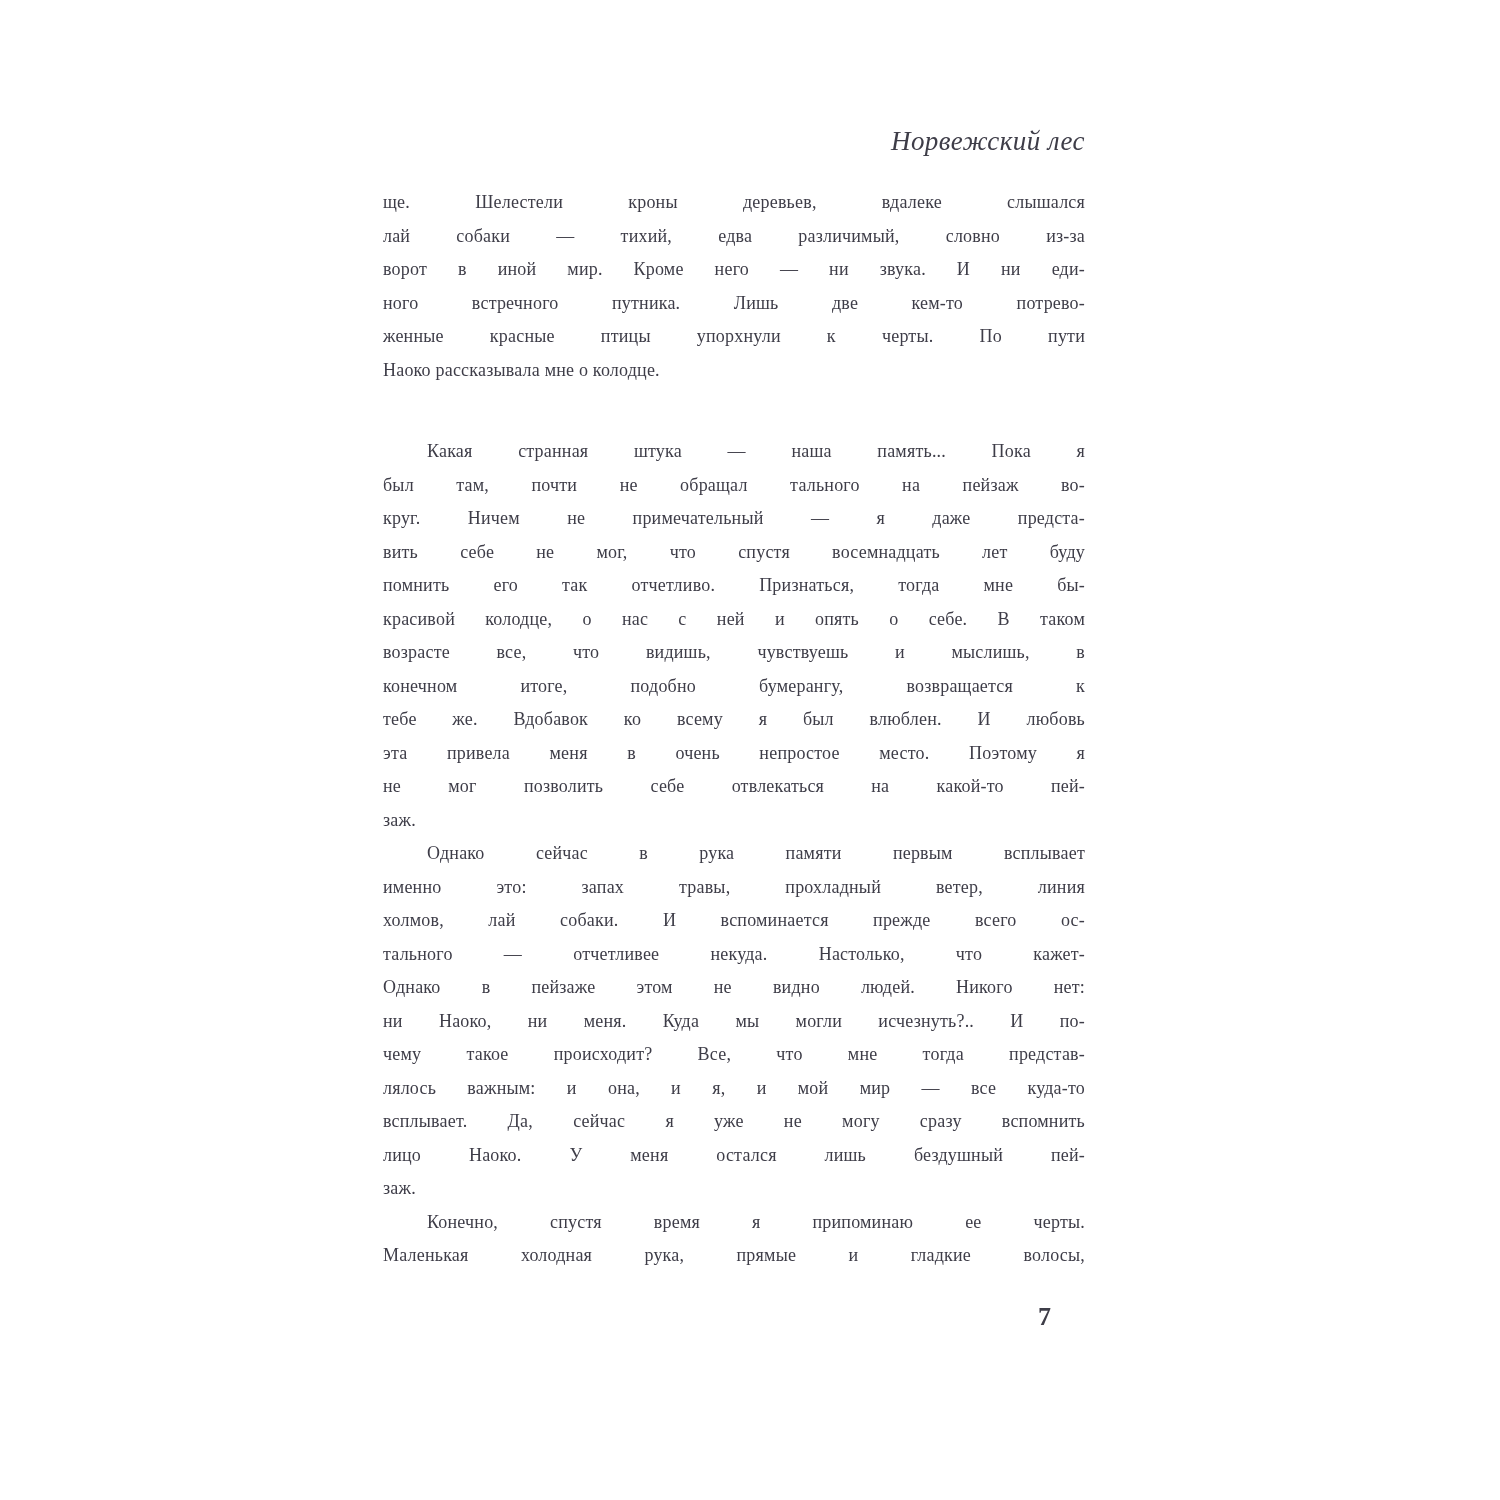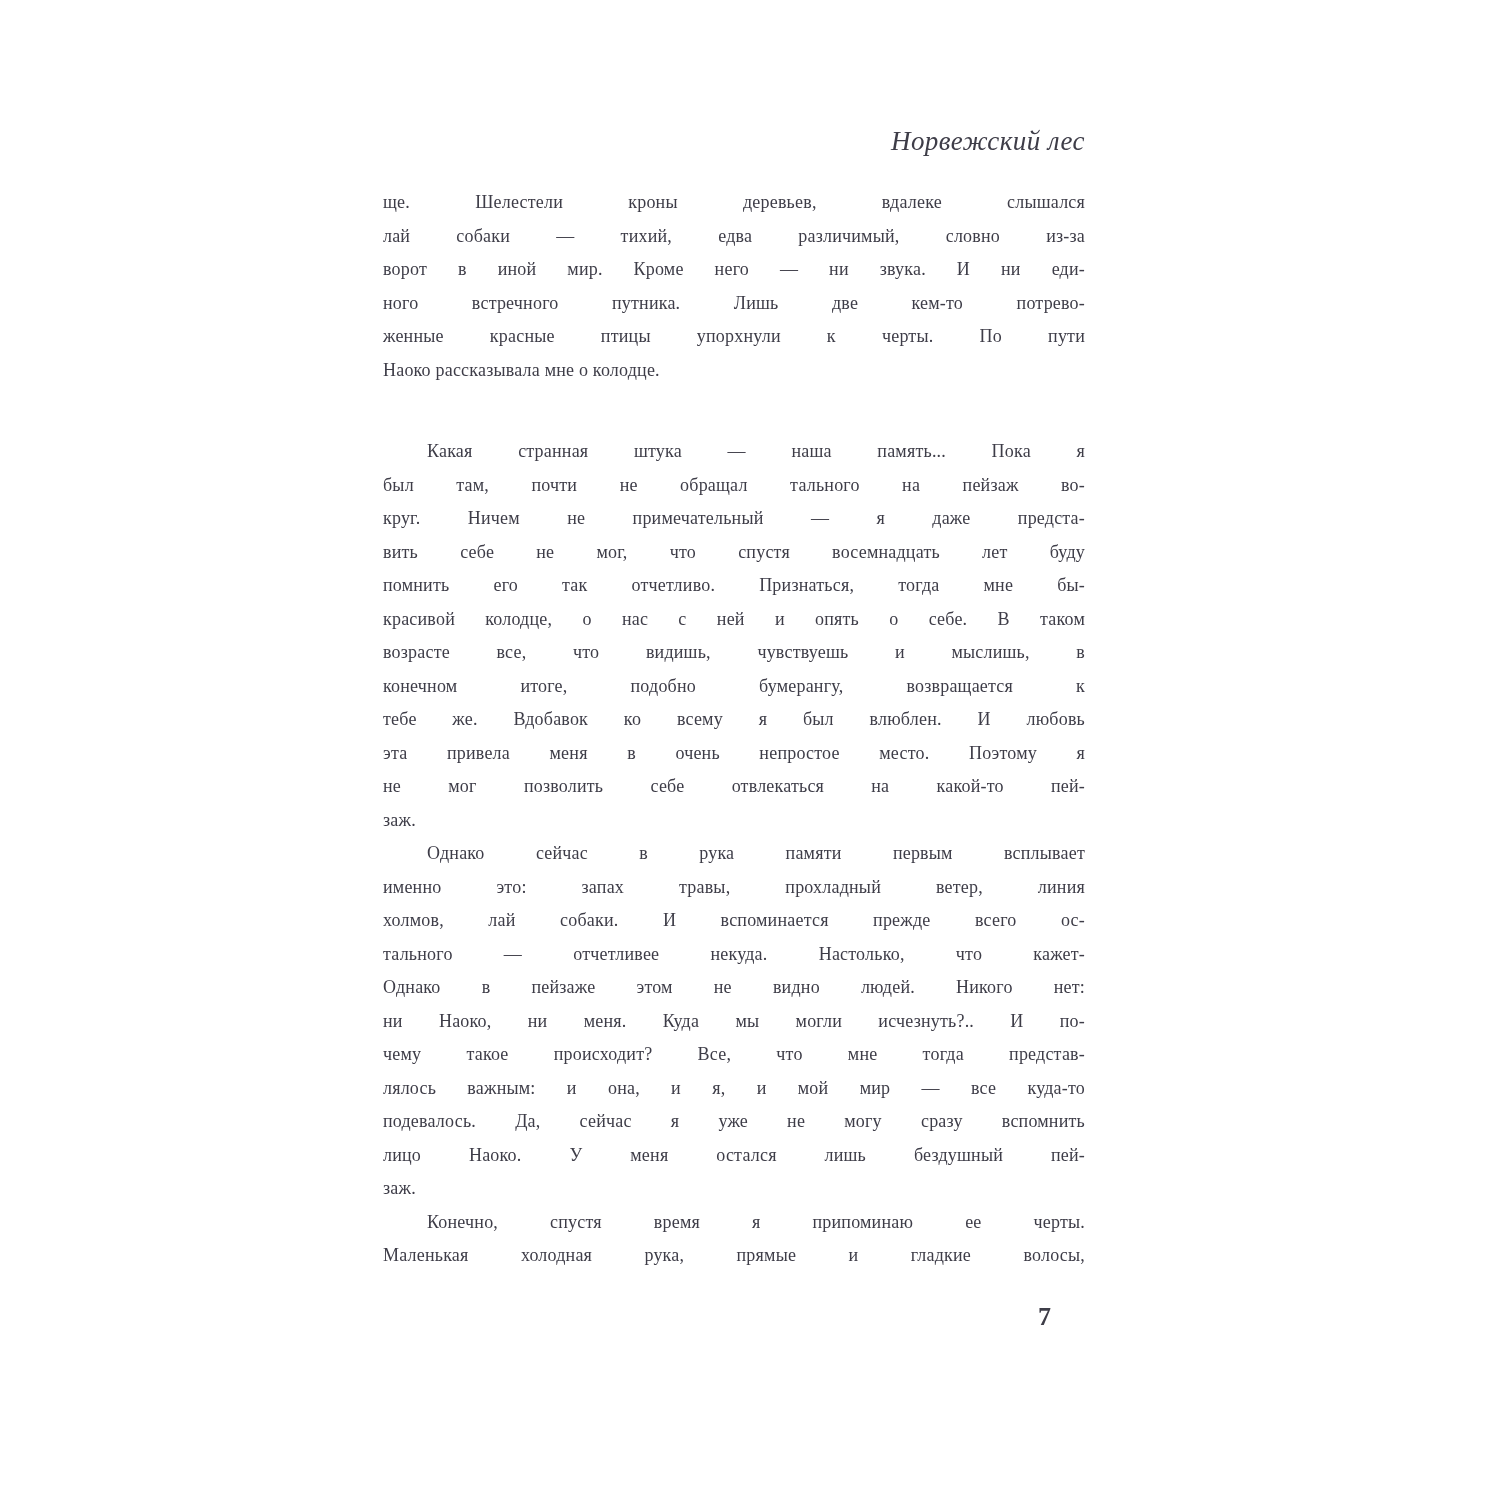--- a/index.html
+++ b/index.html
@@ -105,21 +105,21 @@
       </div>
       <div class="paragraph">
         <div class="line indent">Однако сейчас в рука памяти первым всплывает</div>
         <div class="line">именно это: запах травы, прохладный ветер, линия</div>
         <div class="line">холмов, лай собаки. И вспоминается прежде всего ос-</div>
         <div class="line">тального — отчетливее некуда. Настолько, что кажет-</div>
         <div class="line">Однако в пейзаже этом не видно людей. Никого нет:</div>
         <div class="line">ни Наоко, ни меня. Куда мы могли исчезнуть?.. И по-</div>
         <div class="line">чему такое происходит? Все, что мне тогда представ-</div>
         <div class="line">лялось важным: и она, и я, и мой мир — все куда-то</div>
-        <div class="line">подевалось. Да, сейчас я уже не могу сразу вспомнить</div>
+        <div class="line">всплывает. Да, сейчас я уже не могу сразу вспомнить</div>
         <div class="line">лицо Наоко. У меня остался лишь бездушный пей-</div>
         <div class="line last">заж.</div>
       </div>
       <div class="paragraph">
         <div class="line indent">Конечно, спустя время я припоминаю ее черты.</div>
         <div class="line">Маленькая холодная рука, прямые и гладкие волосы,</div>
       </div>
     </div>
 
   <div class="page-number">7</div>

